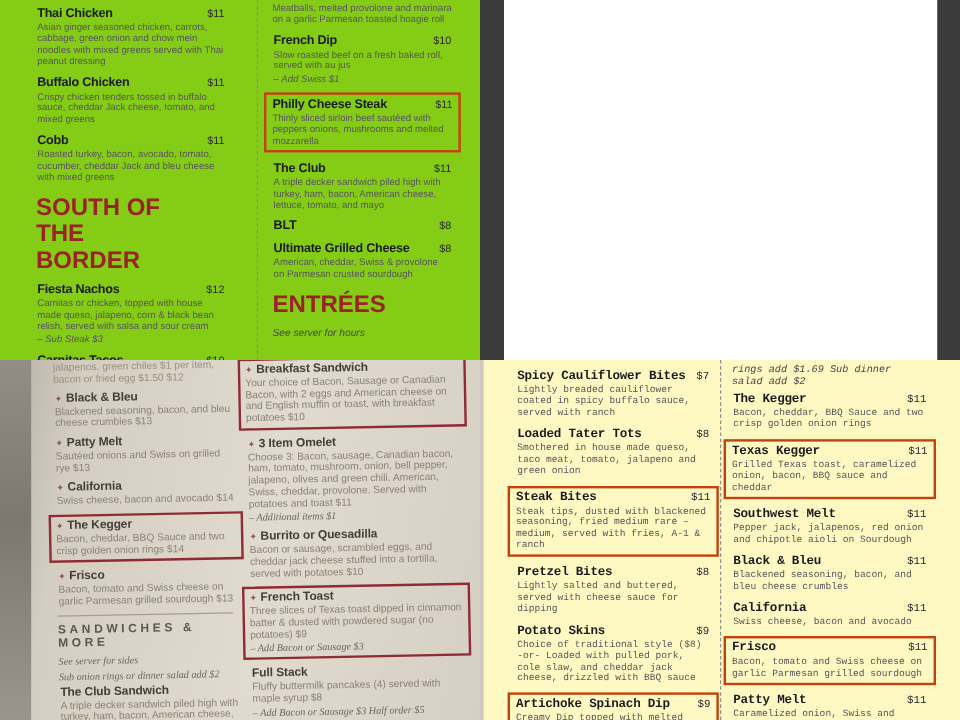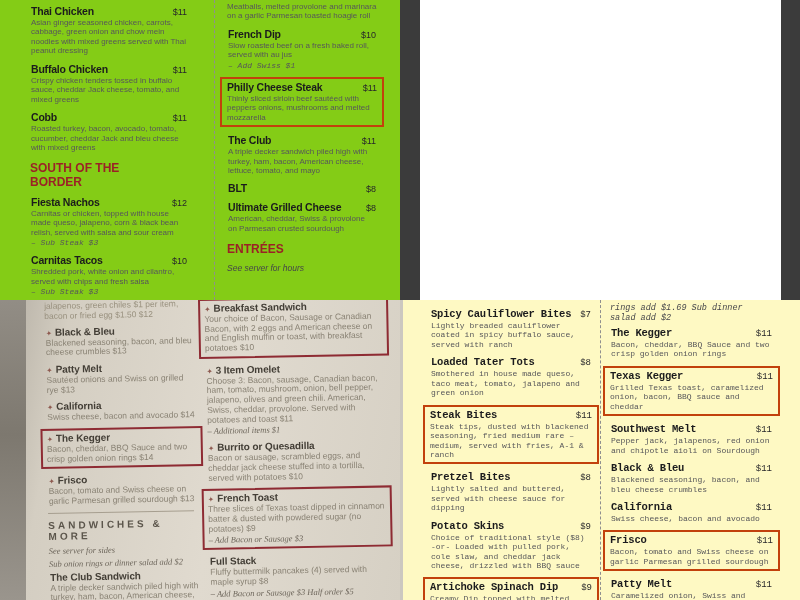--- a/index.html
+++ b/index.html
@@ -13,22 +13,22 @@
   #q-br{left:400px;top:300px;width:400px;height:300px;background:#fef9c3;font-family:Liberation Mono, monospace;}
 
   
   .col{position:absolute;top:0;}
   .vdash{position:absolute;top:0;height:300px;width:0;border-left:1px dashed #8f8f8f;}
   .t-item{margin-bottom:7px;padding:0 1px;}
   .t-head{display:flex;justify-content:space-between;align-items:baseline;}
   .t-name{font-weight:bold;font-size:10.5px;color:#1b1b1d;letter-spacing:-0.2px;}
   .t-price{font-size:9px;color:#27272a;white-space:nowrap;margin-left:4px;}
   .t-desc{font-size:8px;line-height:1.18;color:#57575a;margin-top:1px;}
-  .t-note{font-size:8px;font-style:italic;color:#57575a;margin-top:1px;font-family:Liberation Mono, monospace;}
-  .t-heading{font-size:12px;font-weight:bold;color:#9b2226;line-height:1.1;margin:10px 0 7px;max-width:125px;}
+  .t-note{font-size:8px;font-style:italic;color:#57575a;margin-top:1px;}
+  .t-heading{font-size:20px;font-weight:bold;color:#9b2226;line-height:1.1;margin:10px 0 7px;max-width:125px;}
   .t-colnote{font-size:8.5px;font-style:italic;color:#46464a;margin:1px 0 4px;}
   .t-partial{font-size:8px;line-height:1.18;color:#57575a;margin-bottom:7px;}
   .boxed{border:2px solid #c2410c;padding:2px 5px 3px;margin:0 -7px 7px -7px;}
 
   #tl-left{left:30px;width:158px;padding-top:5px;}
   #tl-right{left:227px;width:150px;padding-top:2px;}
   #tl-div{left:214px;}
   #br-left{left:30px;width:162px;padding-top:8px;}
   #br-right{left:210px;width:163px;padding-top:2px;}
   #br-div{left:200px;}

